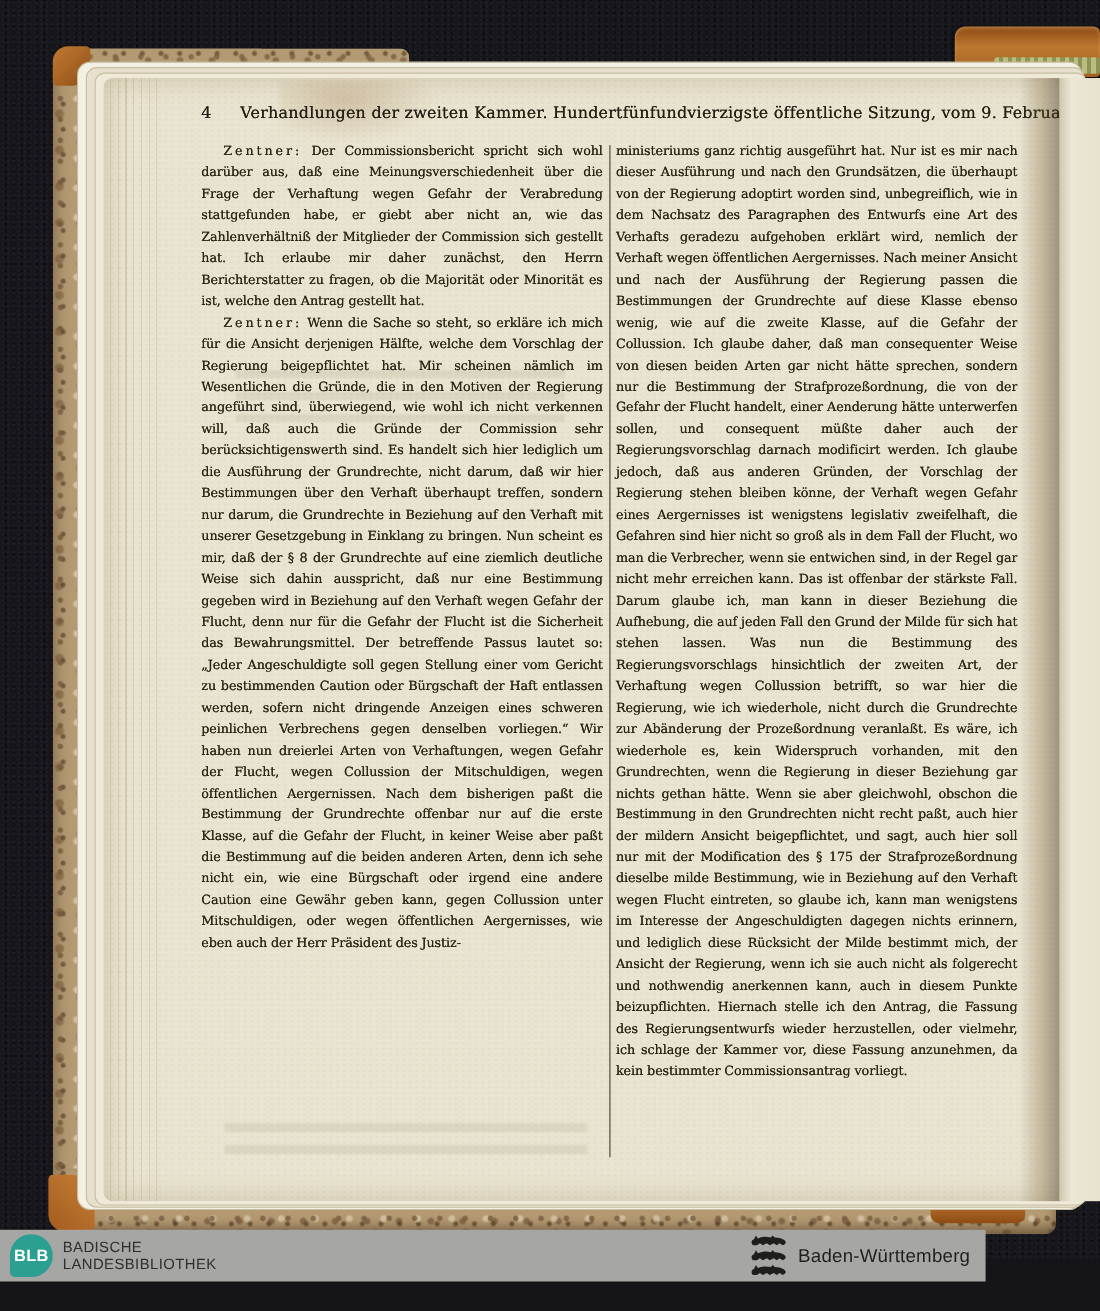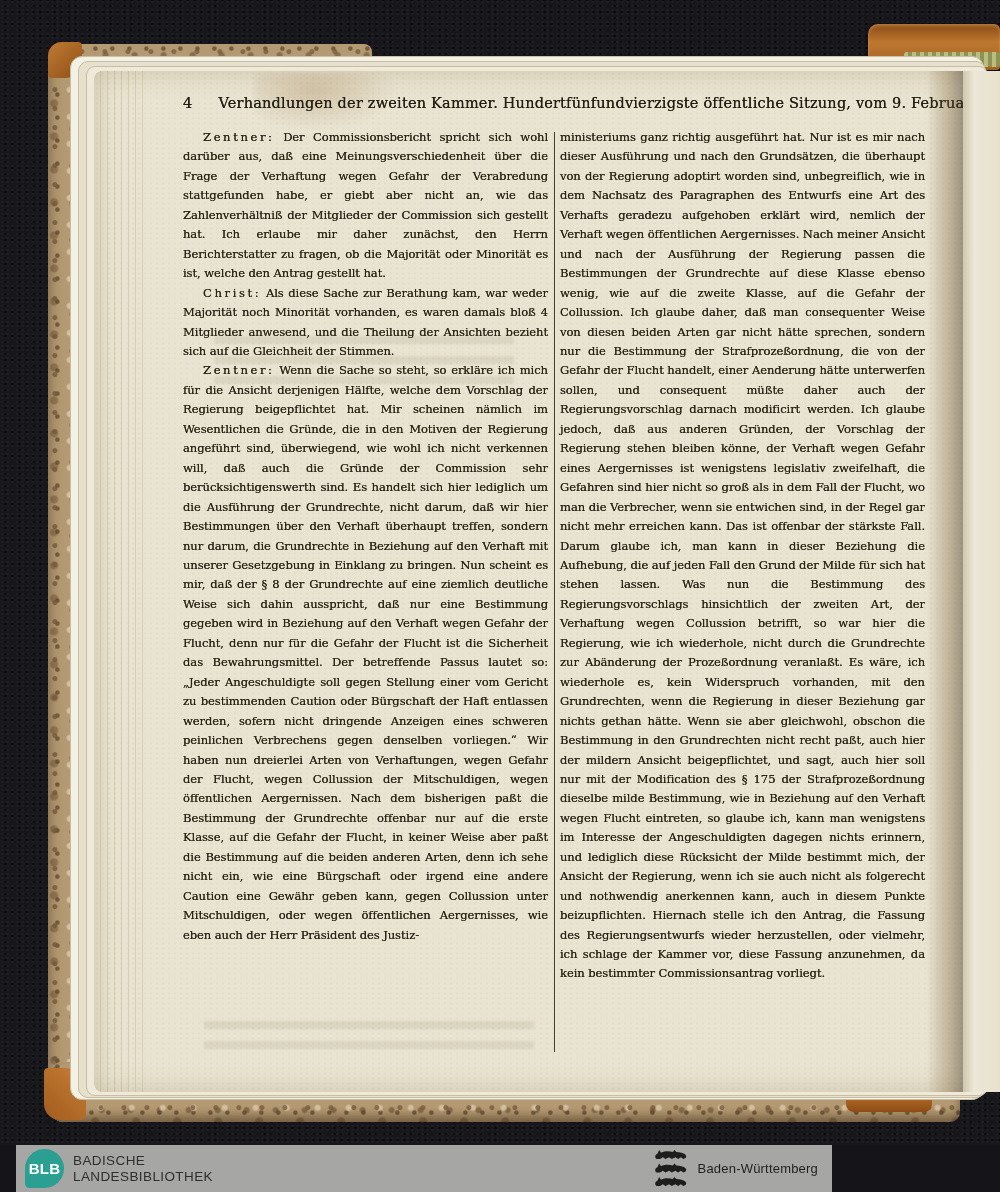--- a/index.html
+++ b/index.html
@@ -82,31 +82,31 @@
   .text-area{display:flex;margin-top:17px;height:952px;overflow:hidden;}
   .column{width:365px;text-align:justify;font-size:11.6px;line-height:19.45px;
     letter-spacing:-.1px;color:#2a2416;text-shadow:0 0 .45px rgba(42,36,22,.9);
     hyphens:auto;-webkit-hyphens:auto;}
   .col-divider{width:1px;background:#453d2e;margin:4px 5px 28px 6px;}
   .column p{margin:0;}
   .column p.has-speaker{text-indent:20px;}
   .column p.gap-before{margin-top:19px;}
   .speaker{letter-spacing:2.6px;text-indent:0;}
   
-  .footer-bar{position:absolute;left:0;top:1145px;width:816px;height:47px;background:#a6a6a4;
+  .footer-bar{position:absolute;left:0;top:1118px;width:896px;height:47px;background:#a6a6a4;
     display:flex;align-items:center;justify-content:space-between;
-    font-family:"Liberation Sans", sans-serif;margin-left:16px;}
+    font-family:"Liberation Sans", sans-serif;}
   .footer-left{display:flex;align-items:center;gap:9px;padding-left:9px;}
   .blb-logo{width:39px;height:39px;border-radius:50% 50% 50% 12%;
     display:flex;align-items:center;justify-content:center;
     color:#ffffff;font-weight:bold;font-size:15px;letter-spacing:.3px;}
   .library-name{font-weight:normal;font-size:13.5px;line-height:16px;letter-spacing:.4px;color:#2e2e2c;}
   .footer-right{display:flex;align-items:center;gap:10px;padding-right:14px;}
   .coat-of-arms{display:block;}
-  .state-label{font-size:13px;color:#1f1f1d;letter-spacing:.2px;}
+  .state-label{font-size:17px;color:#1f1f1d;letter-spacing:.2px;}
 </style>
 </head>
 <body>
 
 <div class="stage">
   <div class="backdrop"></div>
 
   <div class="cover-left marble"></div>
   <div class="cover-top marble"></div>
   <div class="cover-bottom marble"></div>
@@ -129,21 +129,20 @@
     <div class="ghost ghost-b"></div>
 
     <div class="print">
       <div class="page-header">
         <span class="page-number">4</span>
         <span class="running-title">Verhandlungen der zweiten Kammer.  Hundertfünfundvierzigste öffentliche Sitzung, vom 9. Februar 1849.</span>
       </div>
       <div class="text-area">
         <div class="column">
             <p class="has-speaker"><span class="speaker">Zentner:</span> Der Commissionsbericht spricht sich wohl darüber aus, daß eine Meinungsverschiedenheit über die Frage der Verhaftung wegen Gefahr der Verabredung stattgefunden habe, er giebt aber nicht an, wie das Zahlenverhältniß der Mitglieder der Commission sich gestellt hat. Ich erlaube mir daher zunächst, den Herrn Berichterstatter zu fragen, ob die Majorität oder Minorität es ist, welche den Antrag gestellt hat.</p>
-            <p class="has-speaker"><span class="speaker">Christ:</span> Als diese Sache zur Berathung kam, war weder Majorität noch Minorität vorhanden, es waren damals bloß 4 Mitglieder anwesend, und die Theilung der Ansichten bezieht sich auf die Gleichheit der Stimmen.</p>
             <p class="has-speaker"><span class="speaker">Zentner:</span> Wenn die Sache so steht, so erkläre ich mich für die Ansicht derjenigen Hälfte, welche dem Vorschlag der Regierung beigepflichtet hat. Mir scheinen nämlich im Wesentlichen die Gründe, die in den Motiven der Regierung angeführt sind, überwiegend, wie wohl ich nicht verkennen will, daß auch die Gründe der Commission sehr berücksichtigenswerth sind. Es handelt sich hier lediglich um die Ausführung der Grundrechte, nicht darum, daß wir hier Bestimmungen über den Verhaft überhaupt treffen, sondern nur darum, die Grundrechte in Beziehung auf den Verhaft mit unserer Gesetzgebung in Einklang zu bringen. Nun scheint es mir, daß der § 8 der Grundrechte auf eine ziemlich deutliche Weise sich dahin ausspricht, daß nur eine Bestimmung gegeben wird in Beziehung auf den Verhaft wegen Gefahr der Flucht, denn nur für die Gefahr der Flucht ist die Sicherheit das Bewahrungsmittel. Der betreffende Passus lautet so: „Jeder Angeschuldigte soll gegen Stellung einer vom Gericht zu bestimmenden Caution oder Bürgschaft der Haft entlassen werden, sofern nicht dringende Anzeigen eines schweren peinlichen Verbrechens gegen denselben vorliegen.“ Wir haben nun dreierlei Arten von Verhaftungen, wegen Gefahr der Flucht, wegen Collussion der Mitschuldigen, wegen öffentlichen Aergernissen. Nach dem bisherigen paßt die Bestimmung der Grundrechte offenbar nur auf die erste Klasse, auf die Gefahr der Flucht, in keiner Weise aber paßt die Bestimmung auf die beiden anderen Arten, denn ich sehe nicht ein, wie eine Bürgschaft oder irgend eine andere Caution eine Gewähr geben kann, gegen Collussion unter Mitschuldigen, oder wegen öffentlichen Aergernisses, wie eben auch der Herr Präsident des Justiz-</p>
           </div>
         <div class="col-divider"></div>
         <div class="column">
             <p class="continuation">ministeriums ganz richtig ausgeführt hat. Nur ist es mir nach dieser Ausführung und nach den Grundsätzen, die überhaupt von der Regierung adoptirt worden sind, unbegreiflich, wie in dem Nachsatz des Paragraphen des Entwurfs eine Art des Verhafts geradezu aufgehoben erklärt wird, nemlich der Verhaft wegen öffentlichen Aergernisses. Nach meiner Ansicht und nach der Ausführung der Regierung passen die Bestimmungen der Grundrechte auf diese Klasse ebenso wenig, wie auf die zweite Klasse, auf die Gefahr der Collussion. Ich glaube daher, daß man consequenter Weise von diesen beiden Arten gar nicht hätte sprechen, sondern nur die Bestimmung der Strafprozeßordnung, die von der Gefahr der Flucht handelt, einer Aenderung hätte unterwerfen sollen, und consequent müßte daher auch der Regierungsvorschlag darnach modificirt werden. Ich glaube jedoch, daß aus anderen Gründen, der Vorschlag der Regierung stehen bleiben könne, der Verhaft wegen Gefahr eines Aergernisses ist wenigstens legislativ zweifelhaft, die Gefahren sind hier nicht so groß als in dem Fall der Flucht, wo man die Verbrecher, wenn sie entwichen sind, in der Regel gar nicht mehr erreichen kann. Das ist offenbar der stärkste Fall. Darum glaube ich, man kann in dieser Beziehung die Aufhebung, die auf jeden Fall den Grund der Milde für sich hat stehen lassen. Was nun die Bestimmung des Regierungsvorschlags hinsichtlich der zweiten Art, der Verhaftung wegen Collussion betrifft, so war hier die Regierung, wie ich wiederhole, nicht durch die Grundrechte zur Abänderung der Prozeßordnung veranlaßt. Es wäre, ich wiederhole es, kein Widerspruch vorhanden, mit den Grundrechten, wenn die Regierung in dieser Beziehung gar nichts gethan hätte. Wenn sie aber gleichwohl, obschon die Bestimmung in den Grundrechten nicht recht paßt, auch hier der mildern Ansicht beigepflichtet, und sagt, auch hier soll nur mit der Modification des § 175 der Strafprozeßordnung dieselbe milde Bestimmung, wie in Beziehung auf den Verhaft wegen Flucht eintreten, so glaube ich, kann man wenigstens im Interesse der Angeschuldigten dagegen nichts erinnern, und lediglich diese Rücksicht der Milde bestimmt mich, der Ansicht der Regierung, wenn ich sie auch nicht als folgerecht und nothwendig anerkennen kann, auch in diesem Punkte beizupflichten. Hiernach stelle ich den Antrag, die Fassung des Regierungsentwurfs wieder herzustellen, oder vielmehr, ich schlage der Kammer vor, diese Fassung anzunehmen, da kein bestimmter Commissionsantrag vorliegt.</p>
           </div>
       </div>
     </div>
 
     <div class="gutter-shadow"></div>

